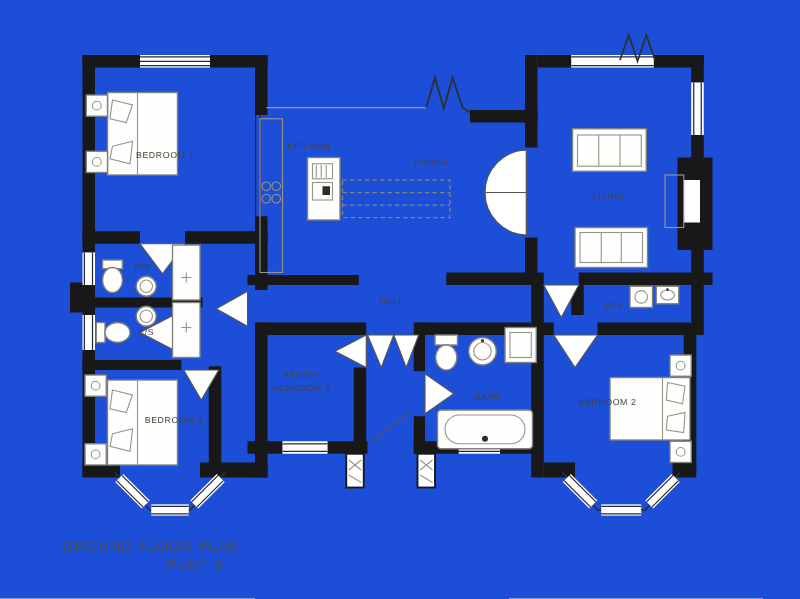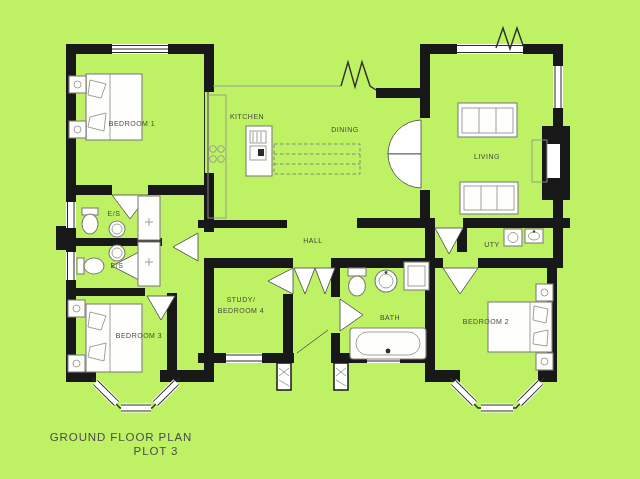--- a/index.html
+++ b/index.html
@@ -1,16 +1,16 @@
 <!DOCTYPE html>
 <html><head>
 <meta charset="utf-8">
 <style>
   html,body{margin:0;padding:0;background:#ffffff;}
-  .page{width:640px;height:479px;position:relative;background:#bef264;overflow:hidden;}
+  .page{width:640px;height:479px;position:relative;background:#1d4ed8;overflow:hidden;}
   svg{position:absolute;top:0;left:0;}
   .wall{fill:#181818;stroke:none;}
   .winline{stroke:#2a2a2a;stroke-width:1;fill:none;}
   .winfill{fill:#ffffff;}
   .furn{stroke:#80807c;stroke-width:1.1;fill:#fefefd;}
   .furnlight{stroke:#96968f;stroke-width:0.9;fill:none;}
   .door{stroke:#55554f;stroke-width:0.9;fill:#ffffff;}
   .dash{stroke:#85857d;stroke-width:1;fill:none;stroke-dasharray:3.5 2.5;}
   .zig{stroke:#2f2f2f;stroke-width:1.4;fill:none;}
   .roofline{stroke:#9a9a96;stroke-width:1;fill:none;}

